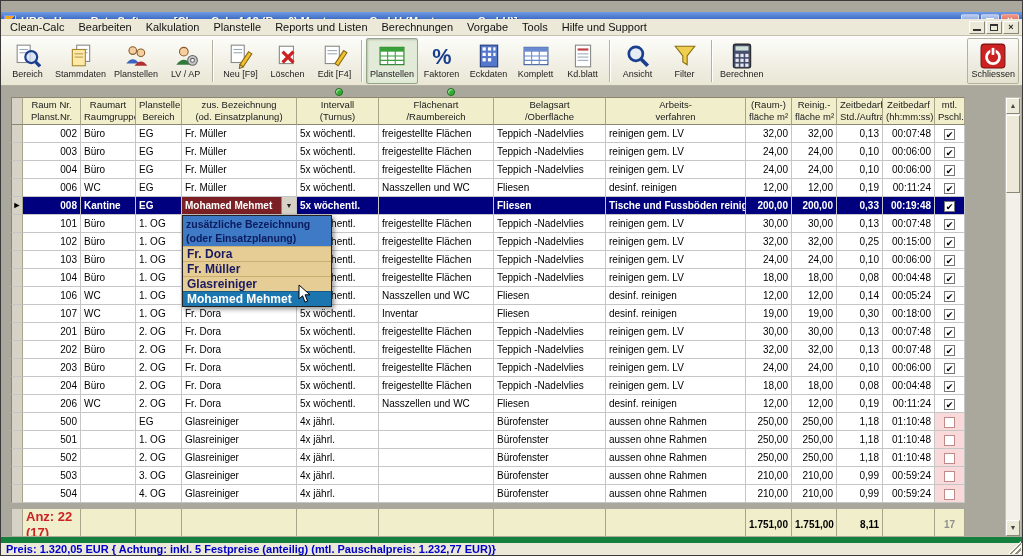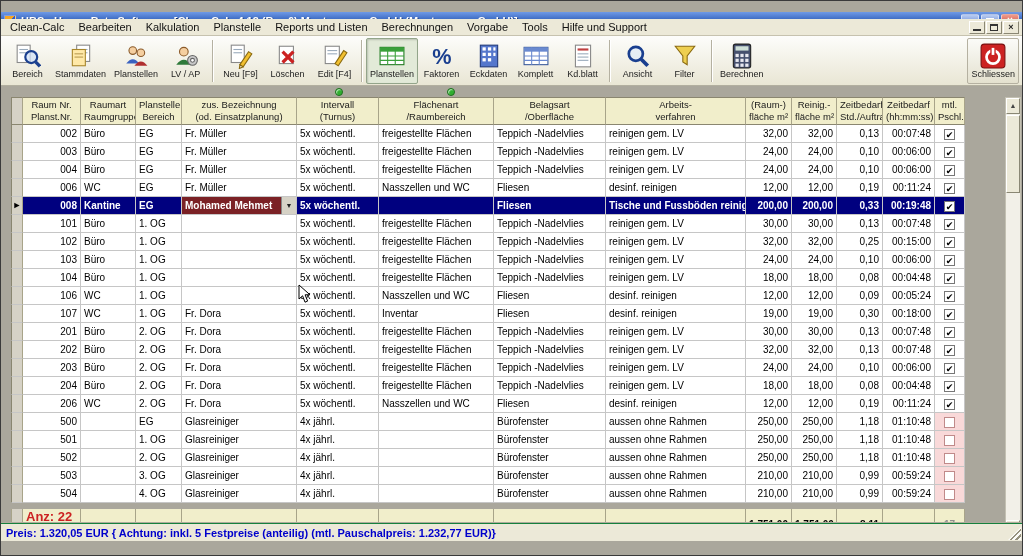--- a/index.html
+++ b/index.html
@@ -96,22 +96,22 @@
     box-shadow:2px 2px 5px rgba(0,0,0,.45); z-index:6; }
   .dd-header { background:var(--dropdown-header-bg); color:#0b1c5e; font-weight:bold; font-size:10.5px;
     line-height:14px; padding:1px 3px; height:30px; }
   .dd-item { height:15px; background:var(--dropdown-item-bg); color:#1a1a60; font-weight:bold; font-size:12px;
     line-height:15px; padding:0 4px; border-top:1px solid #c9b070; white-space:nowrap; overflow:hidden; }
   .dd-item.selected { background:var(--dropdown-selected-bg); color:#fff; border-top-color:#1a5a86; }
 
   .cursor { position:absolute; left:297px; top:283px; z-index:10; }
 
   
-  .statusbar { position:absolute; left:0; right:0; bottom:14px; height:18px; background:#ece9d8;
-    border-top:1px solid #15803d; box-shadow:0 -1px 0 #aeab9c; display:flex; align-items:center;
+  .statusbar { position:absolute; left:0; right:0; bottom:0; height:18px; background:#ece9d8;
+    border-top:6px solid #15803d; box-shadow:0 -1px 0 #aeab9c; display:flex; align-items:center;
     padding-left:5px; font-size:11px; font-weight:bold; color:var(--status-text); }
   .grip { position:absolute; right:1px; bottom:1px; width:13px; height:13px;
     background:repeating-linear-gradient(135deg,#fbfbf8 0 2px,#96927f 2px 4px);
     clip-path:polygon(100% 0,100% 100%,0 100%); }
 </style>
 </head>
 <body>
 
 <div class="app">
 
@@ -573,21 +573,21 @@
           <td class="num">106</td>
           <td>WC</td>
           <td>1. OG</td>
           <td></td>
           <td>5x wöchentl.</td>
           <td>Nasszellen und WC</td>
           <td>Fliesen</td>
           <td>desinf. reinigen</td>
           <td class="num">12,00</td>
           <td class="num">12,00</td>
-          <td class="num">0,09</td>
+          <td class="num">0,14</td>
           <td class="num">00:05:24</td>
           <td class="cbcell"><span class="cb">✔</span></td>
         </tr>
         <tr class="row">
           <td class="ind"></td>
           <td class="num">107</td>
           <td>WC</td>
           <td>1. OG</td>
           <td>Fr. Dora</td>
           <td>5x wöchentl.</td>
@@ -802,20 +802,32 @@
         </tr>
       </tbody>
   </table>
 
   <div class="vscroll">
     <div class="sbtn up">▲</div>
     <div class="sthumb"></div>
     <div class="sbtn down">▼</div>
   </div>
 
+  <div class="dropdown">
+    <div class="dd-header">
+      <div>zusätzliche Bezeichnung</div>
+      <div>(oder Einsatzplanung)</div>
+    </div>
+    <div class="dd-list">
+        <div class="dd-item">Fr. Dora</div>
+        <div class="dd-item">Fr. Müller</div>
+        <div class="dd-item">Glasreiniger</div>
+        <div class="dd-item selected">Mohamed Mehmet</div>
+      </div>
+  </div>
 
   <div class="cursor">
     <svg width="13" height="20" viewBox="0 0 13 20">
       <polygon points="1,1 1,15 4.6,11.8 7,18.2 9.6,17.1 7.1,10.8 12,10.8" fill="#fff" stroke="#000" stroke-width="1"></polygon>
     </svg>
   </div>
 
   <div class="statusbar">
     <span>Preis: 1.320,05 EUR { Achtung: inkl. 5 Festpreise (anteilig) (mtl. Pauschalpreis: 1.232,77 EUR)}</span>
     <div class="grip"></div>

